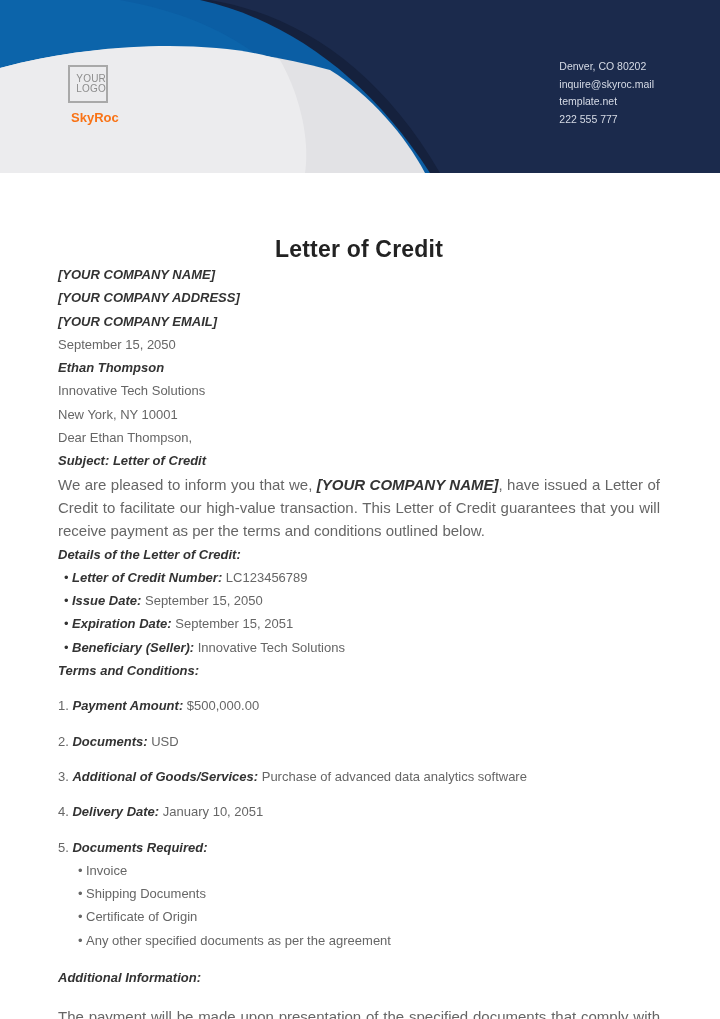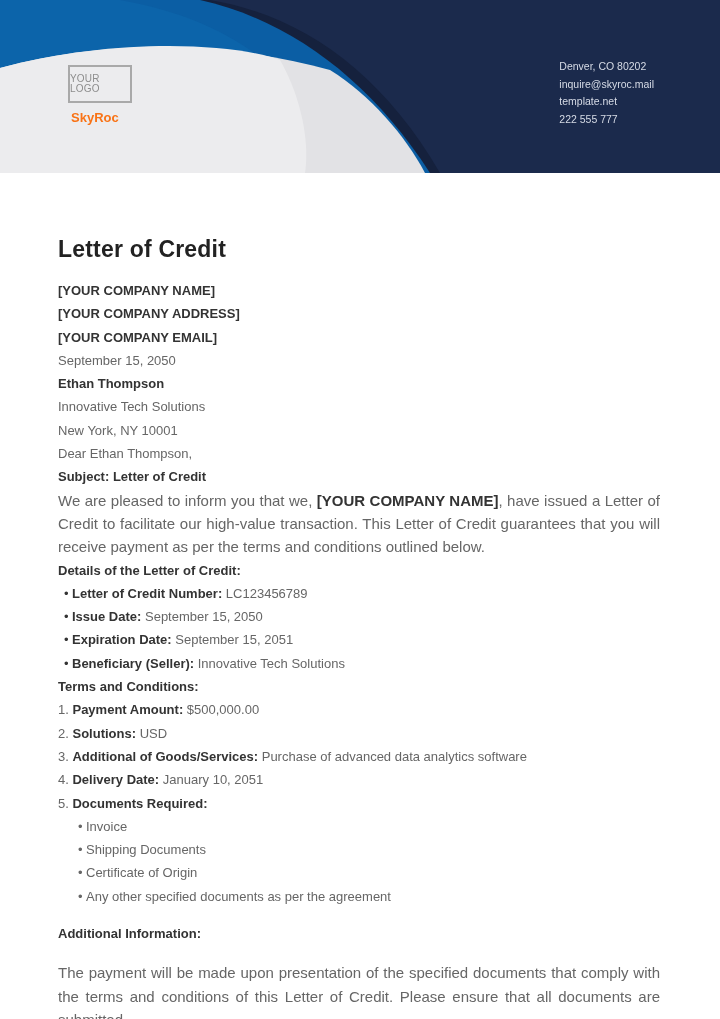--- a/index.html
+++ b/index.html
@@ -2,41 +2,41 @@
 <html><head>
   <meta charset="utf-8">
   <style>
     * { margin: 0; padding: 0; box-sizing: border-box; }
     html, body { width: 720px; height: 1019px; overflow: hidden; background: #ffffff; }
     body { font-family: "Liberation Sans", sans-serif; color: #555; position: relative; }
 
     .header { position: absolute; left: 0; top: 0; width: 720px; height: 173px; overflow: hidden; background: #1b2a4c; }
     .header svg.bg { position: absolute; left: 0; top: 0; }
     .logo-box {
-      position: absolute; left: 68px; top: 65px; width: 64px; height: 38px;
+      position: absolute; left: 68px; top: 65px; width: 40px; height: 38px;
       border: 2px solid #a9a9a9; display: flex; flex-direction: column;
-      align-items: flex-start; justify-content: center;
+      align-items: flex-end; justify-content: center;
       font-size: 10px; line-height: 10px; color: #8d8d8d; font-weight: 400;
       letter-spacing: 0.2px;
     }
     .brand { position: absolute; left: 71px; top: 110px; font-size: 13px; font-weight: 700; color: #f97316; }
     .contact { position: absolute; right: 66px; top: 58px; text-align: left; color: #d6dbe6; font-size: 10.5px; line-height: 17.5px; }
     .contact div { white-space: nowrap; }
 
     .content { position: absolute; left: 58px; top: 236px; width: 602px; }
-    .title { text-align: left; font-size: 23px; font-weight: 700; color: #222; margin-bottom: 16px; letter-spacing: 0.2px; }
+    .title { text-align: center; font-size: 23px; font-weight: 700; color: #222; letter-spacing: 0.2px; }
     .line { font-size: 13px; line-height: 23.3px; color: #666; white-space: nowrap; }
-    .b { font-weight: 700; color: #333; }
+    .b { font-weight: 700; color: #333; font-style: italic; }
     .para { font-size: 15px; line-height: 23.3px; color: #666; text-align: justify; text-align-last: left; }
     .para .b { color: #333; }
     ul.bul { list-style: none; padding-left: 6px; }
     ul.bul li { font-size: 13px; line-height: 23.3px; color: #666; position: relative; padding-left: 8px; white-space: nowrap; }
     ul.bul li::before { content: "•"; position: absolute; left: 0; color: #333; }
     ol.num { list-style: none; padding-left: 0; }
-    ol.num li { font-size: 13px; line-height: 23.3px; color: #666; white-space: nowrap; }
+    ol.num li { font-size: 13px; line-height: 23.3px; color: #666; white-space: nowrap; margin-top: 12px; }
     ol.num li .n { color: #666; }
     ul.sub { list-style: none; padding-left: 20px; }
     ul.sub li { font-size: 13px; line-height: 23.3px; color: #666; position: relative; padding-left: 8px; white-space: nowrap; }
     ul.sub li::before { content: "•"; position: absolute; left: 0; color: #666; }
     .gap { height: 14px; }
     .gap2 { height: 16px; }
   </style>
 </head>
 <body>
 
@@ -81,21 +81,21 @@
   <ul class="bul">
     <li><span class="b">Letter of Credit Number:</span><span> LC123456789</span></li>
     <li><span class="b">Issue Date:</span><span> September 15, 2050</span></li>
     <li><span class="b">Expiration Date:</span><span> September 15, 2051</span></li>
     <li><span class="b">Beneficiary (Seller):</span><span> Innovative Tech Solutions</span></li>
   </ul>
 
   <div class="line b">Terms and Conditions:</div>
   <ol class="num">
     <li><span class="n">1.</span> <span class="b">Payment Amount:</span><span> $500,000.00</span></li>
-    <li><span class="n">2.</span> <span class="b">Solutions:</span><span> USD</span></li>
+    <li><span class="n">2.</span> <span class="b">Documents:</span><span> USD</span></li>
     <li><span class="n">3.</span> <span class="b">Additional of Goods/Services:</span><span> Purchase of advanced data analytics software</span></li>
     <li><span class="n">4.</span> <span class="b">Delivery Date:</span><span> January 10, 2051</span></li>
     <li><span class="n">5.</span> <span class="b">Documents Required:</span><span></span></li>
   </ol>
   <ul class="sub">
     <li>Invoice</li>
     <li>Shipping Documents</li>
     <li>Certificate of Origin</li>
     <li>Any other specified documents as per the agreement</li>
   </ul>

